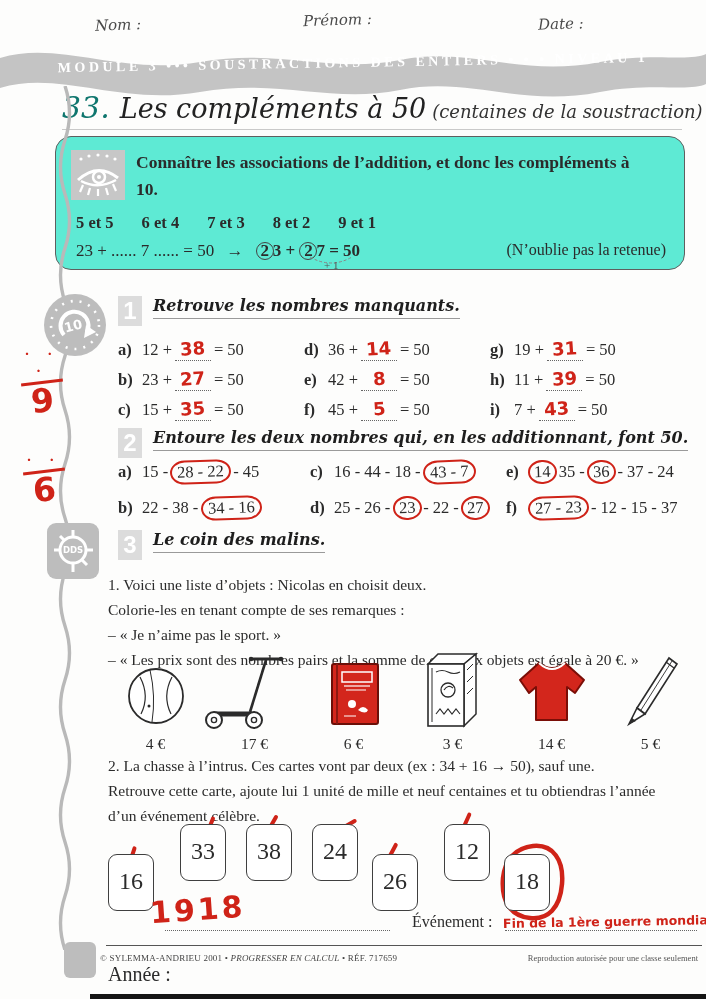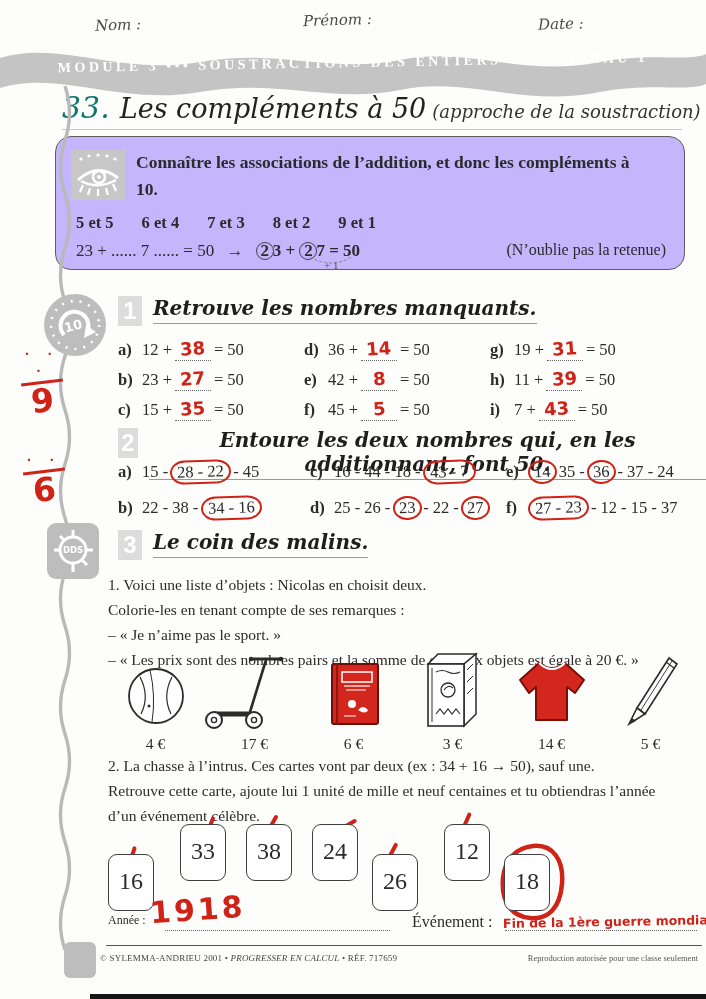--- a/index.html
+++ b/index.html
@@ -23,39 +23,39 @@
     color:#fff;font-family:"Liberation Serif",serif;font-weight:bold;
     font-size:14px;letter-spacing:3.5px;transform:rotate(-1deg);}
   
   .title-row{position:absolute;left:62px;top:90px;width:620px;border-bottom:1px solid #c9c9c9;
     padding-bottom:4px;white-space:nowrap;}
   .lesson-no{font-family:"DejaVu Serif",serif;font-style:italic;font-size:30px;color:#0f766e;margin-right:10px;}
   .lesson-title{font-family:"DejaVu Serif",serif;font-style:italic;font-size:27px;color:#222;}
   .lesson-sub{font-family:"DejaVu Serif",serif;font-style:italic;font-size:18px;color:#333;margin-left:6px;}
   
   .obj-box{position:absolute;left:55px;top:136px;width:628px;height:132px;
-    border:1.6px solid #5f5f5f;border-radius:16px;background:#c4b5fd;}
+    border:1.6px solid #5f5f5f;border-radius:16px;background:#5eead4;}
   .obj-stamp{position:absolute;left:15px;top:13px;}
   .obj-headline{position:absolute;left:80px;top:12px;width:505px;
     font-weight:bold;font-size:17.5px;line-height:1.55;}
   .obj-pairs{position:absolute;left:20px;top:76px;display:flex;gap:28px;
     font-weight:bold;font-size:16.5px;}
   .obj-eq{position:absolute;left:20px;top:104px;font-size:17px;white-space:nowrap;}
   .obj-eq .circ2{display:inline-block;border:1.5px solid #444;border-radius:50%;
     width:16px;line-height:16px;text-align:center;font-weight:bold;margin-right:-1px;}
   .obj-eq b{font-weight:bold;}
   .carry{position:absolute;left:268px;top:122px;font-size:11px;color:#555;}
   .carry-curve{position:absolute;left:252px;top:118px;}
   .obj-note{position:absolute;right:18px;top:104px;font-size:16px;}
   
   .sec-head{position:absolute;display:flex;align-items:flex-start;gap:11px;}
   .sec-num{width:24px;height:30px;background:#dcdcdc;color:#fff;font-weight:bold;
     font-size:24px;text-align:center;line-height:30px;font-family:"Liberation Sans",sans-serif;}
   .sec-title{font-family:"DejaVu Serif",serif;font-style:italic;font-weight:bold;
-    font-size:20px;border-bottom:1.5px solid #9a9a9a;padding-bottom:3px;color:#1e1e1e;text-align:center;}
+    font-size:16px;border-bottom:1.5px solid #9a9a9a;padding-bottom:3px;color:#1e1e1e;}
   
   .ex1-grid{position:absolute;left:118px;top:338px;width:578px;display:grid;
     grid-template-columns:186px 186px 1fr;row-gap:7px;font-size:16.5px;}
   .ex-item{white-space:nowrap;}
   .ex-label{font-weight:bold;display:inline-block;width:24px;}
   .ans{display:inline-block;min-width:36px;border-bottom:1.6px dotted #666;
     text-align:center;margin:0 3px;}
   .hw{font-family:"DejaVu Sans",sans-serif;color:var(--red);font-weight:bold;
     display:inline-block;transform:rotate(-4deg);}
   .ans .hw{font-size:18px;}
@@ -73,21 +73,21 @@
   
   .cards{position:absolute;left:106px;top:818px;width:596px;display:flex;}
   .card-slot{width:66px;position:relative;height:95px;}
   .card{position:absolute;width:44px;height:55px;border:1.6px solid #3f3f3f;border-radius:9px;
     background:#fff;text-align:center;line-height:53px;font-size:24px;}
   .card.low{top:36px;left:2px;}
   .card.hi{top:6px;left:8px;}
   .tick{position:absolute;width:4px;height:20px;background:var(--red);border-radius:3px;}
   .big-circle{position:absolute;left:-6px;top:24px;}
   
-  .annee-label{position:absolute;left:108px;top:913px;font-size:12px;text-align:right;}
+  .annee-label{position:absolute;left:108px;top:963px;font-size:20px;text-align:right;}
   .annee-dots{position:absolute;left:165px;top:908px;width:225px;border-bottom:1.7px dotted #666;height:22px;}
   .annee-ans{position:absolute;left:150px;top:892px;font-size:30px;letter-spacing:3px;transform:rotate(-4deg);}
   .event-label{position:absolute;left:412px;top:913px;font-size:16px;}
   .event-dots{position:absolute;left:505px;top:908px;width:192px;border-bottom:1.7px dotted #666;height:22px;}
   .event-ans{position:absolute;left:503px;top:914px;font-size:12.5px;transform:rotate(-1deg);white-space:nowrap;}
   
   .foot-rule{position:absolute;left:106px;top:945px;width:596px;border-top:1.6px solid #555;}
   .foot-left{position:absolute;left:100px;top:953px;font-size:9px;color:#444;letter-spacing:.2px;}
   .foot-left .it{font-style:italic;}
   .foot-right{position:absolute;right:8px;top:953px;font-size:8.5px;color:#555;}
@@ -111,21 +111,21 @@
   <span class="hdr-field" style="left:303px;top:11px">Prénom :</span>
   <span class="hdr-field" style="left:538px;top:15px">Date :</span>
 
   <svg class="banner-svg" width="706" height="64">
     <path d="M0,24 C60,6 120,42 200,28 C280,14 330,40 400,26 C470,12 520,44 600,28 C650,18 690,28 706,20
              L706,50 C690,58 650,48 600,58 C520,74 470,42 400,56 C330,70 280,44 200,58 C120,72 60,36 0,54 Z" fill="#c4c4c4"></path>
   </svg>
   <div class="banner-text">MODULE 3 ••• SOUSTRACTIONS DES ENTIERS • • • NIVEAU 1</div>
 
   <div class="title-row">
-    <span class="lesson-no">33.</span><span class="lesson-title">Les compléments à 50</span><span class="lesson-sub">(approche de la soustraction)</span>
+    <span class="lesson-no">33.</span><span class="lesson-title">Les compléments à 50</span><span class="lesson-sub">(centaines de la soustraction)</span>
   </div>
 
   <div class="obj-box">
     <svg class="obj-stamp" width="54" height="50">
       <rect width="54" height="50" fill="#c7c7c7"></rect>
       <circle cx="10" cy="9" r="1.6" fill="#fff"></circle>
         <circle cx="18" cy="6" r="1.6" fill="#fff"></circle>
       <circle cx="27" cy="5" r="1.6" fill="#fff"></circle>
         <circle cx="36" cy="6" r="1.6" fill="#fff"></circle>
       <circle cx="44" cy="9" r="1.6" fill="#fff"></circle>

